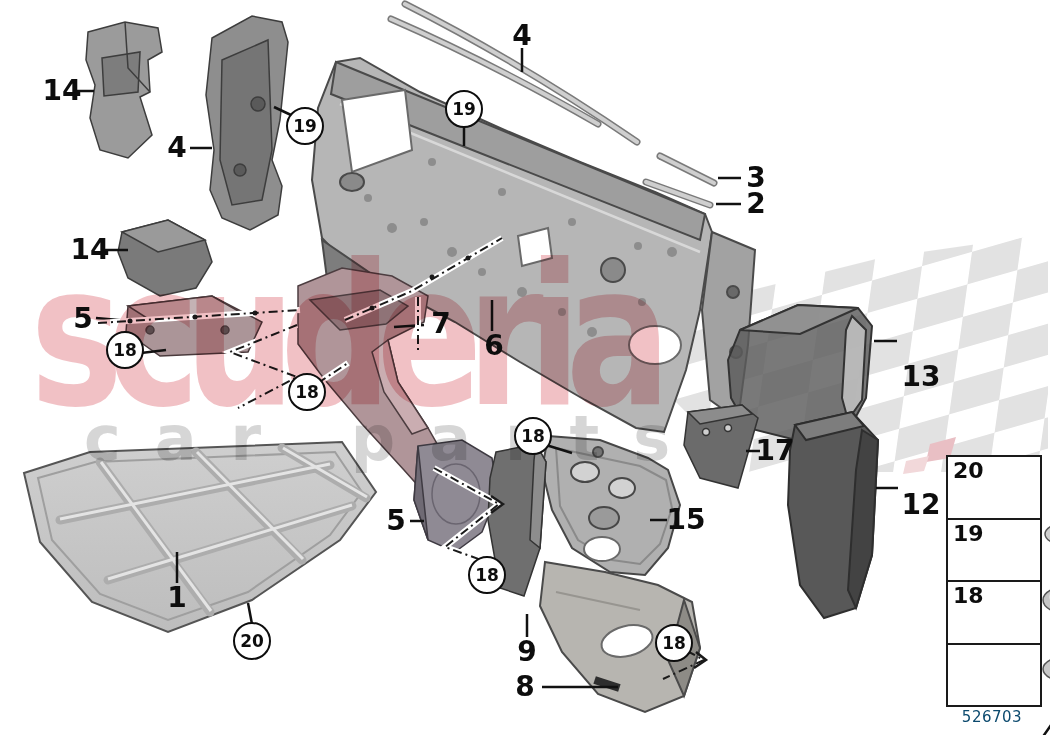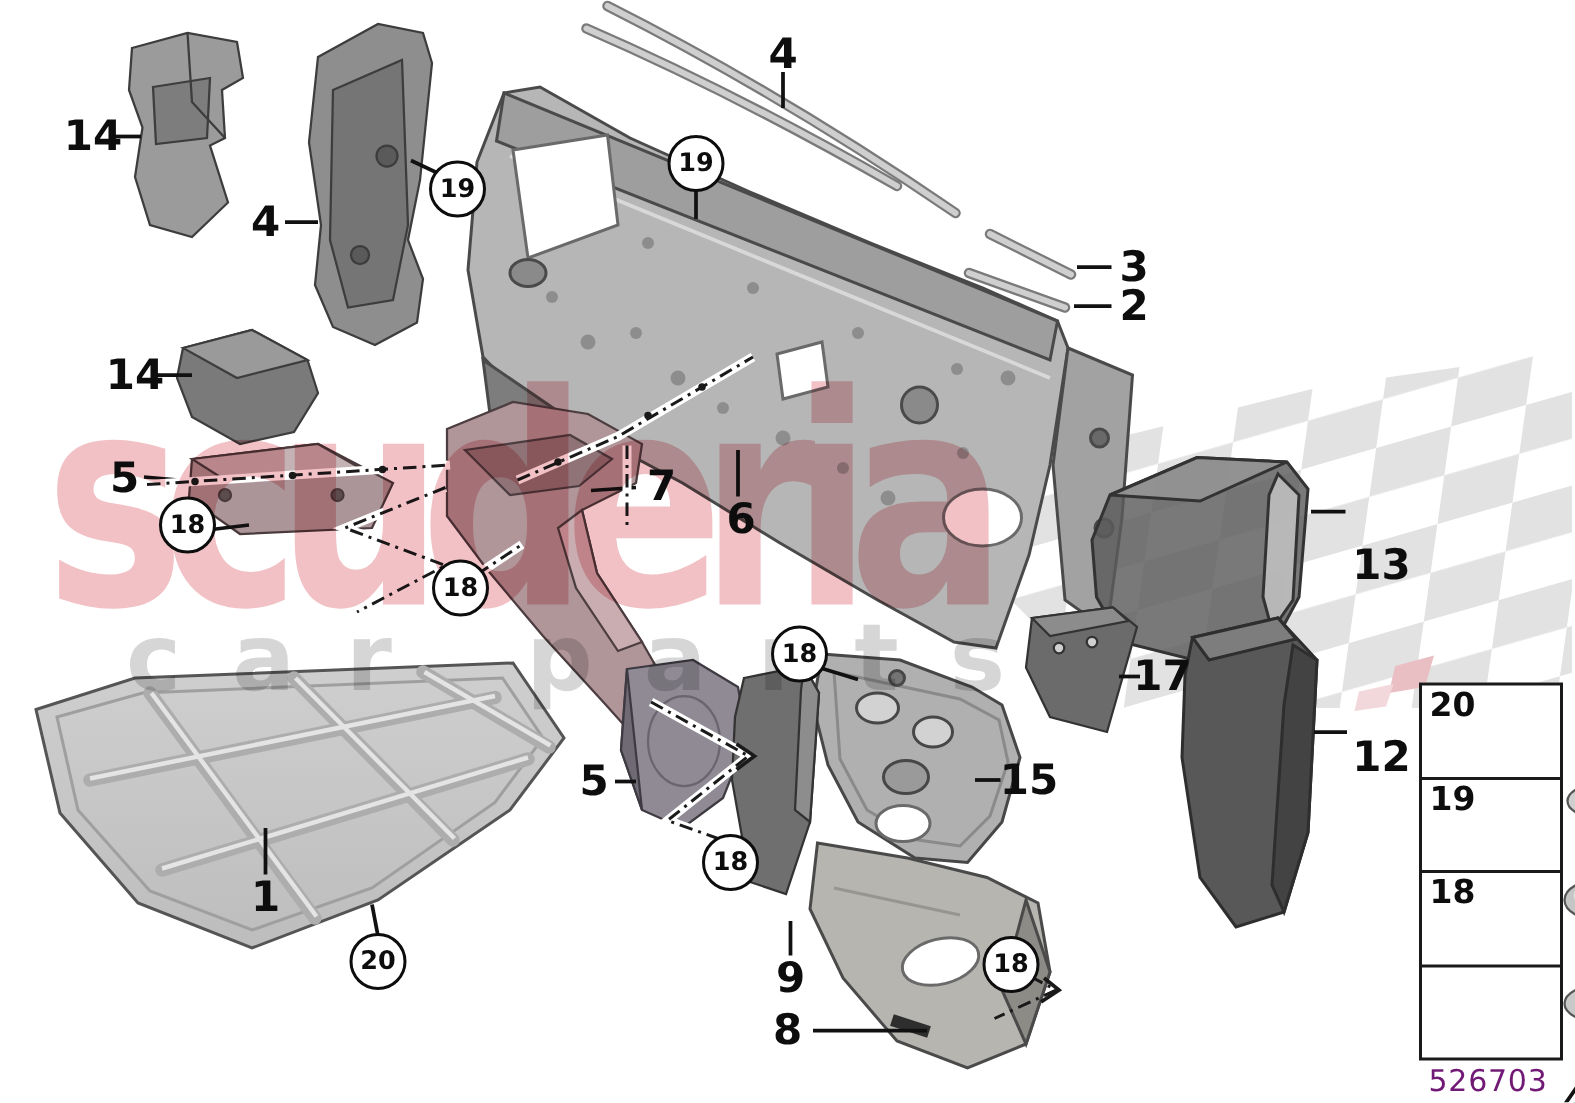--- a/index.html
+++ b/index.html
@@ -21,22 +21,22 @@
   .co-circled{position:absolute;transform:translate(-50%,-50%);width:34px;height:34px;border:2.5px solid #0d0d0d;
             border-radius:50%;background:#fff;display:flex;align-items:center;justify-content:center;
             font-weight:bold;font-size:17px;color:#0d0d0d;}
   
   .legend{position:absolute;left:946px;top:455px;width:92px;height:248px;border:2px solid #1a1a1a;
           background:#fff;display:flex;flex-direction:column;z-index:7;}
   .legend-cell{flex:1;border-bottom:2px solid #1a1a1a;position:relative;}
   .legend-cell:last-child{border-bottom:none;}
   .legend-num{position:absolute;left:5px;top:1px;font-weight:bold;font-size:22px;color:#0d0d0d;}
   .legend-ico{position:absolute;right:2px;bottom:2px;}
-  .pn{position:absolute;left:946px;top:708px;width:92px;text-align:center;font-size:20px;
-      color:#701a75;z-index:7;letter-spacing:.5px;}
+  .pn{position:absolute;left:946px;top:708px;width:92px;text-align:center;font-size:15px;
+      color:#0c4a6e;z-index:7;letter-spacing:.5px;}
 </style>
 </head>
 <body>
 
 <div class="stage">
 
   <svg width="1050" height="735" viewBox="0 0 1050 735">
     <defs>
       <pattern id="chk" width="104" height="60" patternUnits="userSpaceOnUse" patternTransform="rotate(-16) skewX(-24)">
         <rect x="0" y="0" width="52" height="30" fill="#e2e2e2"></rect>

